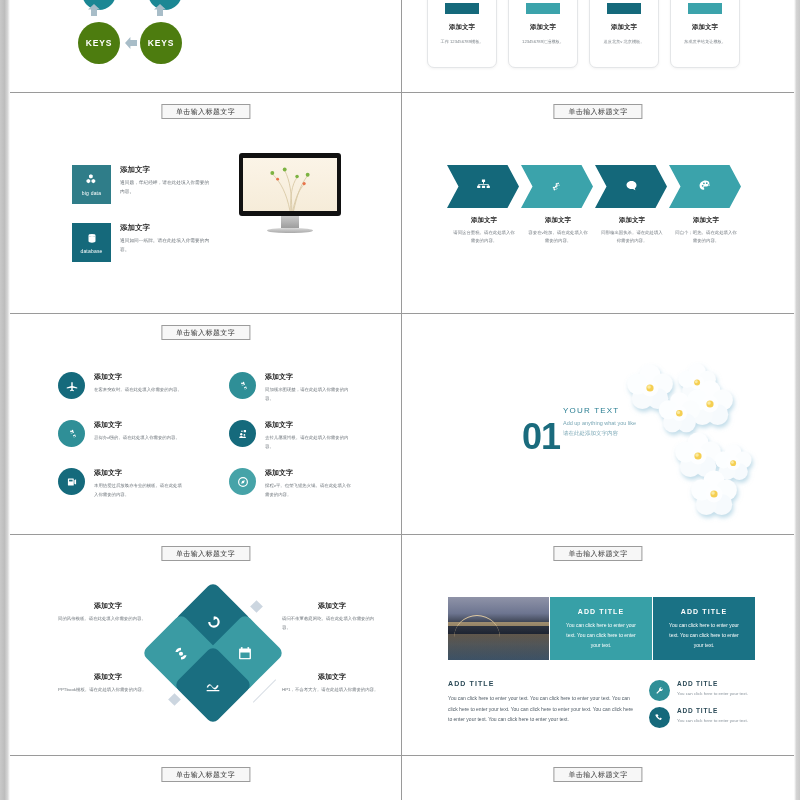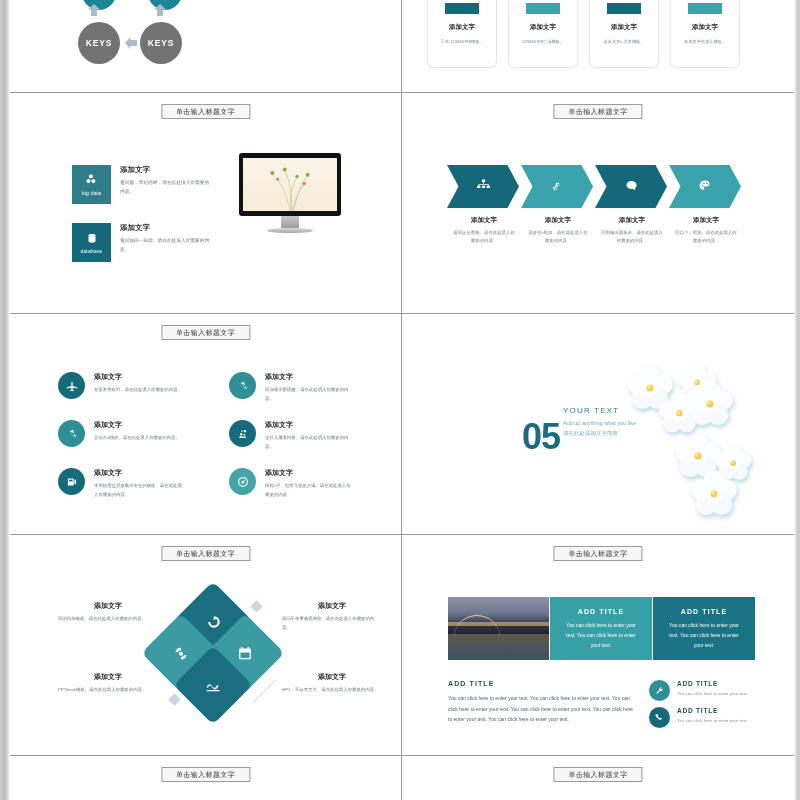--- a/index.html
+++ b/index.html
@@ -53,21 +53,21 @@
     padding: 2px 14px;
     letter-spacing: .4px;
     line-height: 1.3;
     white-space: nowrap;
   }
 
   
   .keys-wrap { position:absolute; left:0; top:0; width:100%; height:100%; }
   .key-circle {
     position:absolute; border-radius:50%;
-    background:#737373; color:#fff;
+    background:#4d7c0f; color:#fff;
     display:flex; align-items:center; justify-content:center;
     font-size:8.5px; font-weight:bold; letter-spacing:.8px;
   }
   .key-circle.c1 { width:42px; height:42px; left:68px; top:22px; }
   .key-circle.c2 { width:42px; height:42px; left:130px; top:22px; }
   .key-circle.c3 { width:34px; height:34px; left:72px; top:-24px; background:#1b8794; }
   .key-circle.c4 { width:34px; height:34px; left:138px; top:-24px; background:#1b8794; }
   .arrow-shape {
     position:absolute; width:12px; height:12px; background:#a8bdc8;
     clip-path: polygon(0% 50%, 45% 0%, 45% 25%, 100% 25%, 100% 75%, 45% 75%, 45% 100%);
@@ -491,21 +491,21 @@
               <use href="#flw" x="94" y="37" transform="scale(0.82) translate(22,10)"></use>
               <use href="#flw" x="108" y="60"></use>
               <use href="#flw" x="76" y="69" transform="scale(0.9) translate(10,8)"></use>
               <use href="#flw" x="96" y="112"></use>
               <use href="#flw" x="130" y="119" transform="scale(0.8) translate(34,30)"></use>
               <use href="#flw" x="112" y="150"></use>
             </g>
           </svg>
         </div>
 
-        <div class="num03">05</div>
+        <div class="num03">01</div>
         <div class="ytxt">
           <h3>YOUR TEXT</h3>
           <p>Add up anything what you like</p>
           <p>请在此处添加文字内容</p>
         </div>
       </div>
     </div>
 
     <div class="row r3">
 

